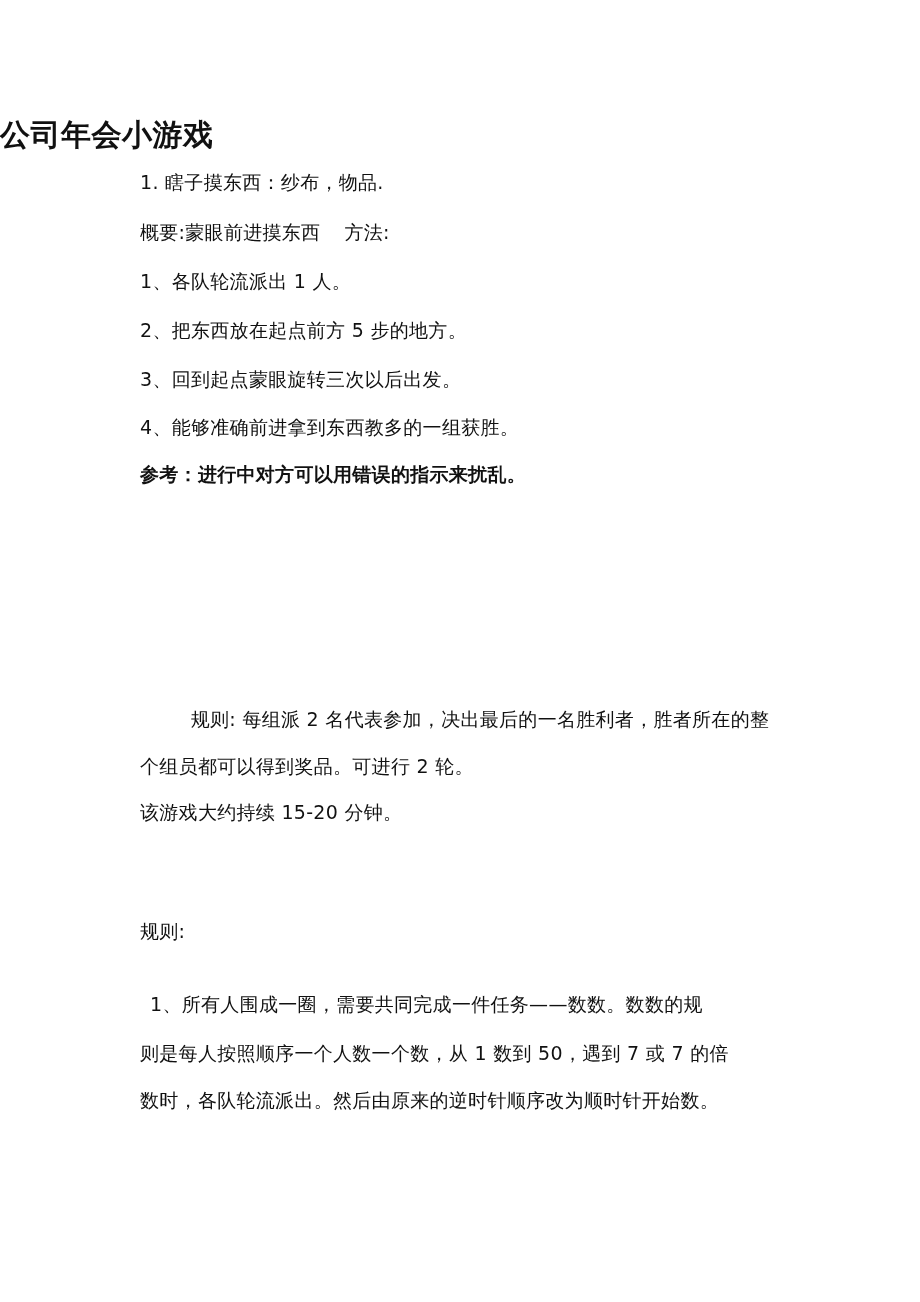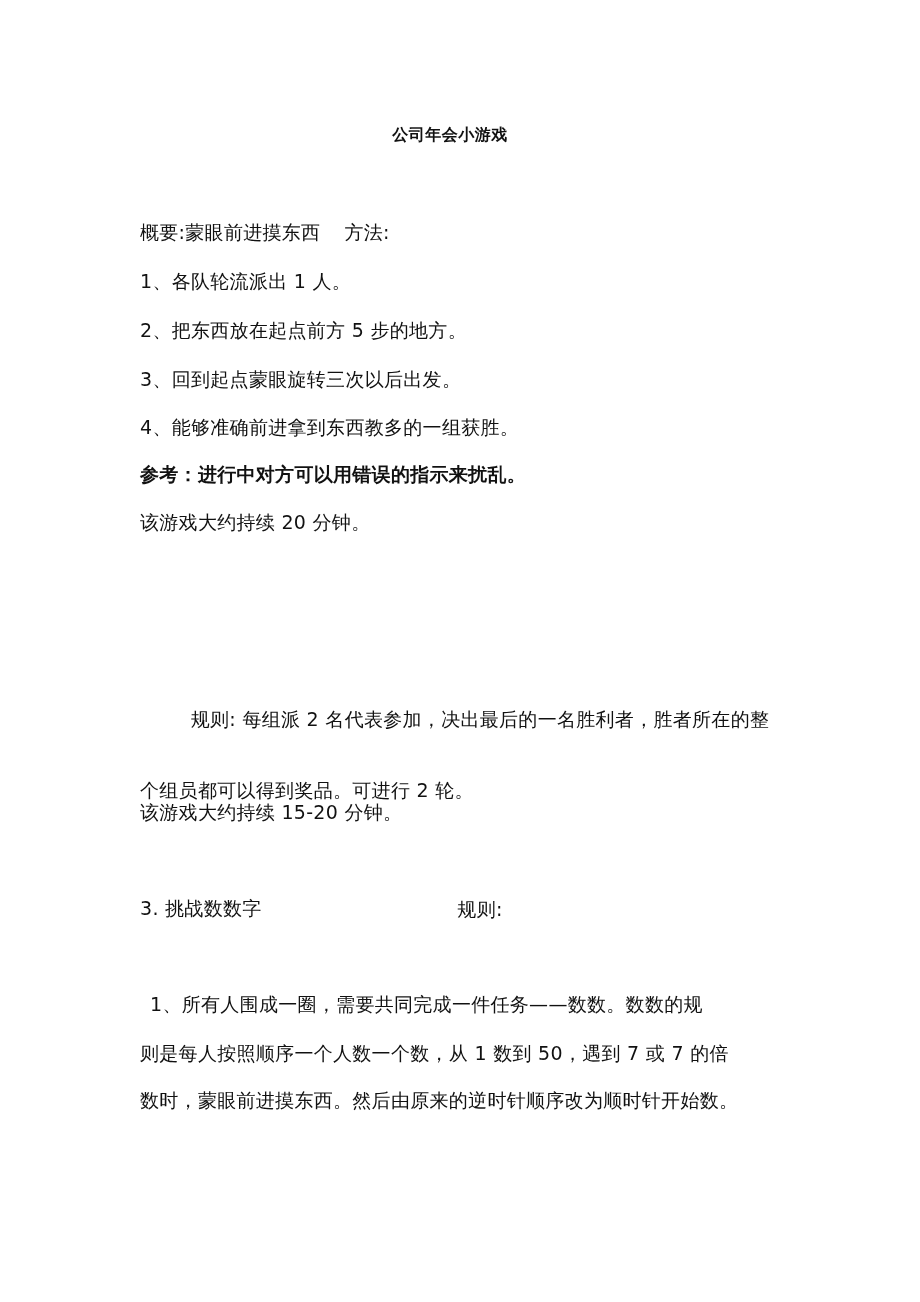--- a/index.html
+++ b/index.html
@@ -21,22 +21,22 @@
       top: 0;
       width: 920px;
       height: 1302px;
       background: #ffffff;
     }
     .title {
       position: absolute;
       left: 0;
       width: 900px;
       top: 118px;
-      text-align: center;
-      font-size: 16px;
+      text-align: left;
+      font-size: 30px;
       font-weight: bold;
       line-height: 34px;
       letter-spacing: 0.5px;
     }
     .line {
       position: absolute;
       left: 140px;
       width: 680px;
       font-size: 19px;
       line-height: 28px;
@@ -51,35 +51,34 @@
       width: 24px;
     }
   </style>
 </head>
 <body>
 
 <div class="page">
 
   <div class="title">公司年会小游戏</div>
 
+  <div class="line" style="top:168px;">1. 瞎子摸东西：纱布，物品.</div>
 
   <div class="line" style="top:218px;">
     <span>概要:蒙眼前进摸东西</span><span class="gap"></span><span>方法:</span>
   </div>
 
   <div class="line" style="top:267px;">1、各队轮流派出 1 人。</div>
   <div class="line" style="top:316px;">2、把东西放在起点前方 5 步的地方。</div>
   <div class="line" style="top:365px;">3、回到起点蒙眼旋转三次以后出发。</div>
   <div class="line" style="top:413px;">4、能够准确前进拿到东西教多的一组获胜。</div>
   <div class="line" style="top:460px;font-weight:bold;">参考：进行中对方可以用错误的指示来扰乱。</div>
-  <div class="line" style="top:508px;">该游戏大约持续 20 分钟。</div>
 
   <div class="line" style="top:705px;text-align:center;">规则: 每组派 2 名代表参加，决出最后的一名胜利者，胜者所在的整</div>
-  <div class="line" style="top:752px;margin-top:24px;">个组员都可以得到奖品。可进行 2 轮。</div>
+  <div class="line" style="top:752px;">个组员都可以得到奖品。可进行 2 轮。</div>
   <div class="line" style="top:798px;">该游戏大约持续 15-20 分钟。</div>
 
-  <div class="line" style="top:894px;">3. 挑战数数字</div>
-  <div class="line" style="top:895px;text-align:center;">规则:</div>
+  <div class="line" style="top:917px;">规则:</div>
   <div class="line indent" style="top:990px;">1、所有人围成一圈，需要共同完成一件任务——数数。数数的规</div>
   <div class="line" style="top:1039px;">则是每人按照顺序一个人数一个数，从 1 数到 50，遇到 7 或 7 的倍</div>
-  <div class="line" style="top:1086px;">数时，蒙眼前进摸东西。然后由原来的逆时针顺序改为顺时针开始数。</div>
+  <div class="line" style="top:1086px;">数时，各队轮流派出。然后由原来的逆时针顺序改为顺时针开始数。</div>
 
 </div>
 
 </body></html>

